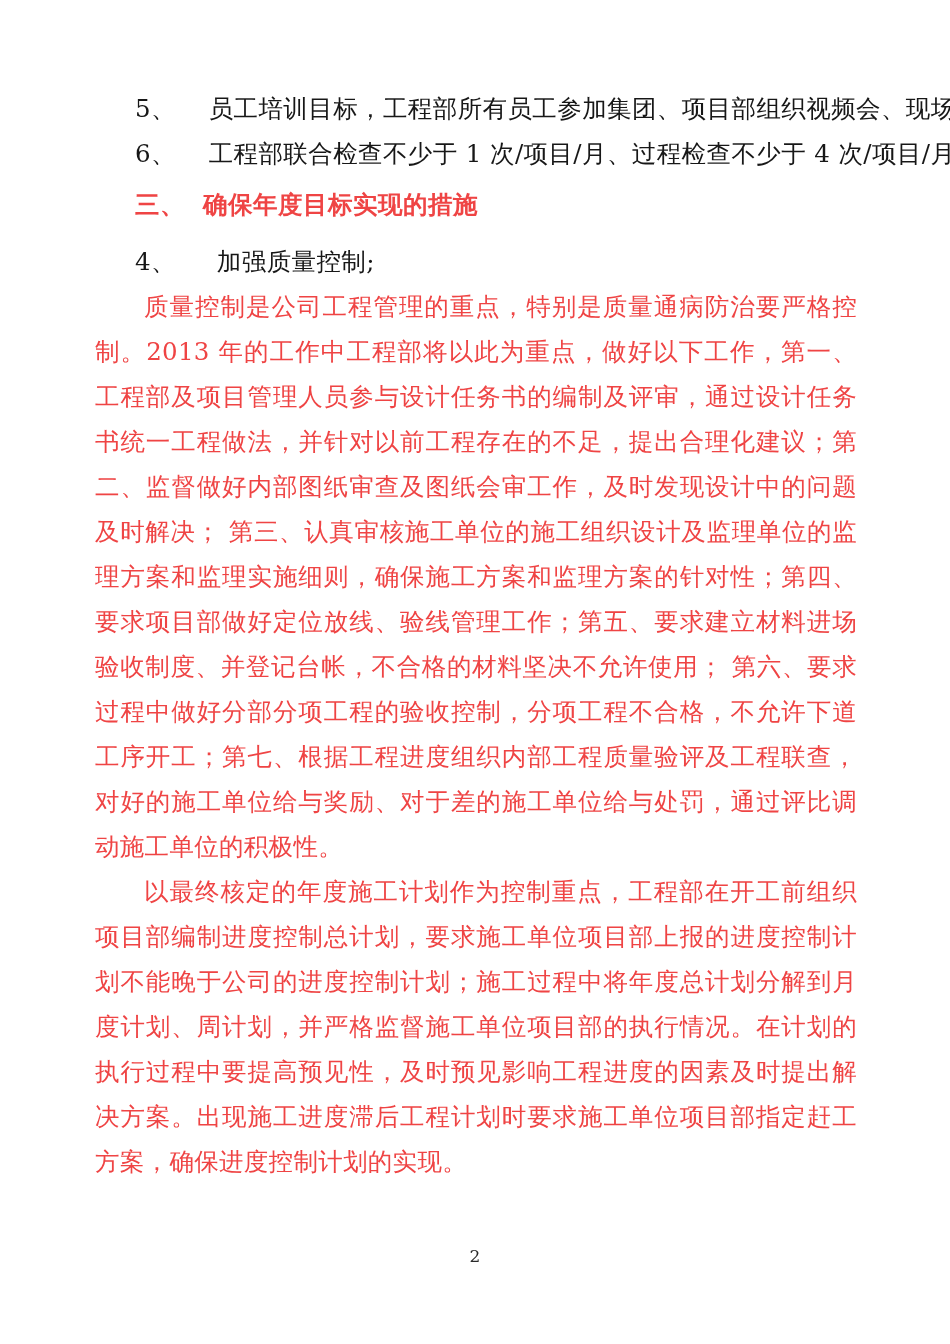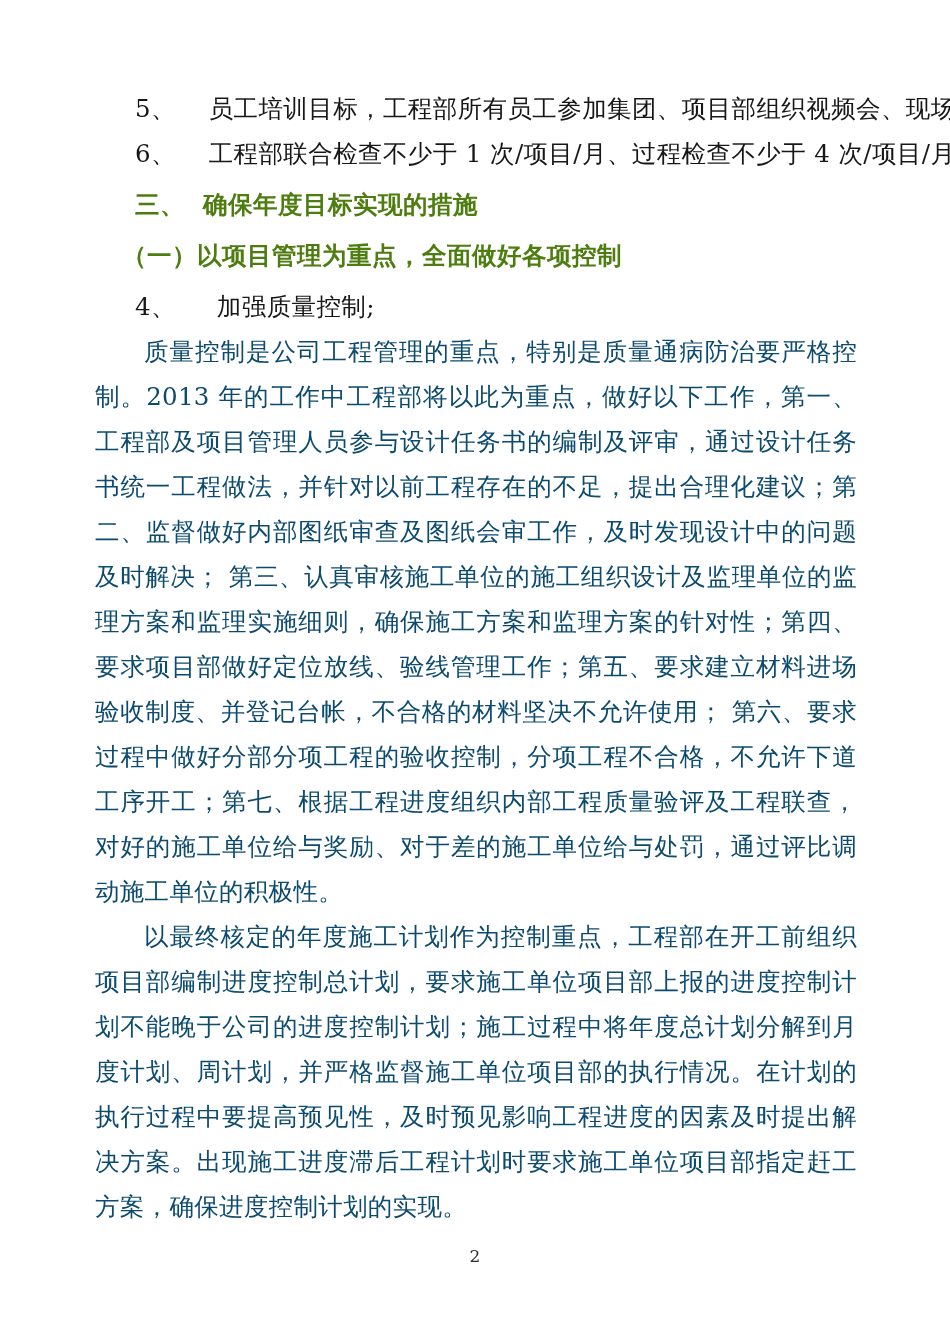--- a/index.html
+++ b/index.html
@@ -33,33 +33,33 @@
     letter-spacing: 0.4px;
     white-space: pre;
     color: #171717;
   }
   .para {
     font-size: 24.5px;
     line-height: 45px;
     letter-spacing: 0.3px;
     text-align: justify;
     text-justify: inter-character;
-    color: #0c4a6e;
+    color: #ef4444;
     margin: 0;
   }
   .para.indent2 {
     text-indent: 49px;
   }
   .heading {
     font-size: 24.5px;
     line-height: 45px;
     font-weight: bold;
     letter-spacing: 0.5px;
     white-space: pre;
-    color: #4d7c0f;
+    color: #ef4444;
   }
   .h-sec {            
     padding-left: 40px;
   }
   .h-sub {            
     padding-left: 27px;
   }
   .numbered {         
     padding-left: 40px;
   }
@@ -85,21 +85,20 @@
     <div class="ln numbered">5、    员工培训目标，工程部所有员工参加集团、项目部组织视频会、现场会;</div>
 
     <div class="ln numbered">6、    工程部联合检查不少于 1 次/项目/月、过程检查不少于 4 次/项目/月;</div>
 
     <div class="spacer-xs"></div>
 
     <div class="heading h-sec">三、  确保年度目标实现的措施</div>
 
     <div class="spacer-xs"></div>
 
-    <div class="heading h-sub">（一）以项目管理为重点，全面做好各项控制</div>
 
     <div class="spacer-xs"></div>
 
     <div class="ln numbered">4、     加强质量控制;</div>
 
     <p class="para indent2">质量控制是公司工程管理的重点，特别是质量通病防治要严格控制。2013 年的工作中工程部将以此为重点，做好以下工作，第一、工程部及项目管理人员参与设计任务书的编制及评审，通过设计任务书统一工程做法，并针对以前工程存在的不足，提出合理化建议；第二、监督做好内部图纸审查及图纸会审工作，及时发现设计中的问题及时解决； 第三、认真审核施工单位的施工组织设计及监理单位的监理方案和监理实施细则，确保施工方案和监理方案的针对性；第四、要求项目部做好定位放线、验线管理工作；第五、要求建立材料进场验收制度、并登记台帐，不合格的材料坚决不允许使用； 第六、要求过程中做好分部分项工程的验收控制，分项工程不合格，不允许下道工序开工；第七、根据工程进度组织内部工程质量验评及工程联查，对好的施工单位给与奖励、对于差的施工单位给与处罚，通过评比调动施工单位的积极性。</p>
 
 
     <p class="para indent2">以最终核定的年度施工计划作为控制重点，工程部在开工前组织项目部编制进度控制总计划，要求施工单位项目部上报的进度控制计划不能晚于公司的进度控制计划；施工过程中将年度总计划分解到月度计划、周计划，并严格监督施工单位项目部的执行情况。在计划的执行过程中要提高预见性，及时预见影响工程进度的因素及时提出解决方案。出现施工进度滞后工程计划时要求施工单位项目部指定赶工方案，确保进度控制计划的实现。</p>
 

